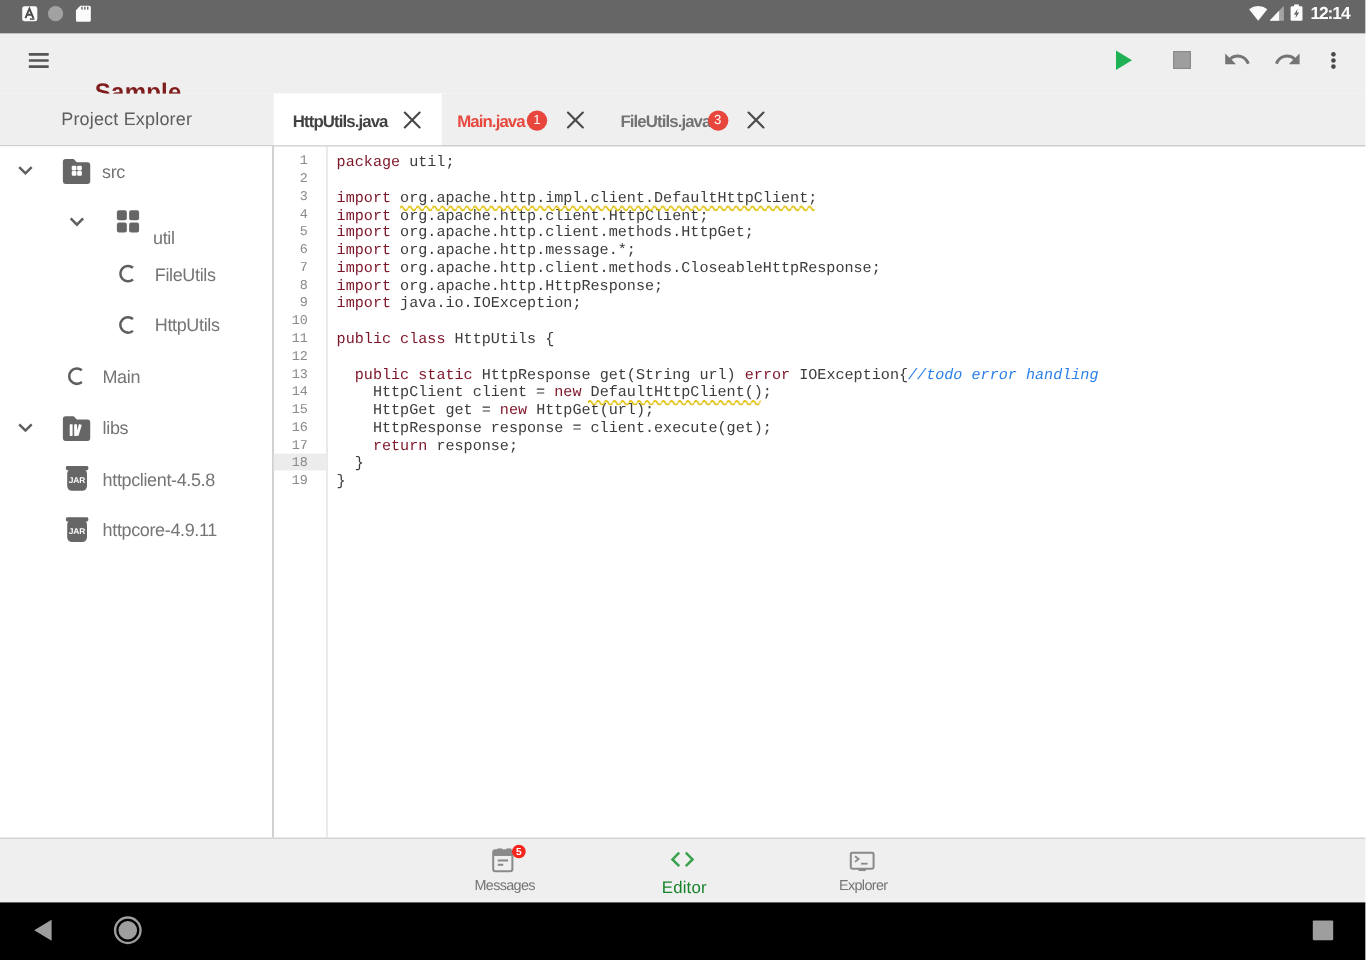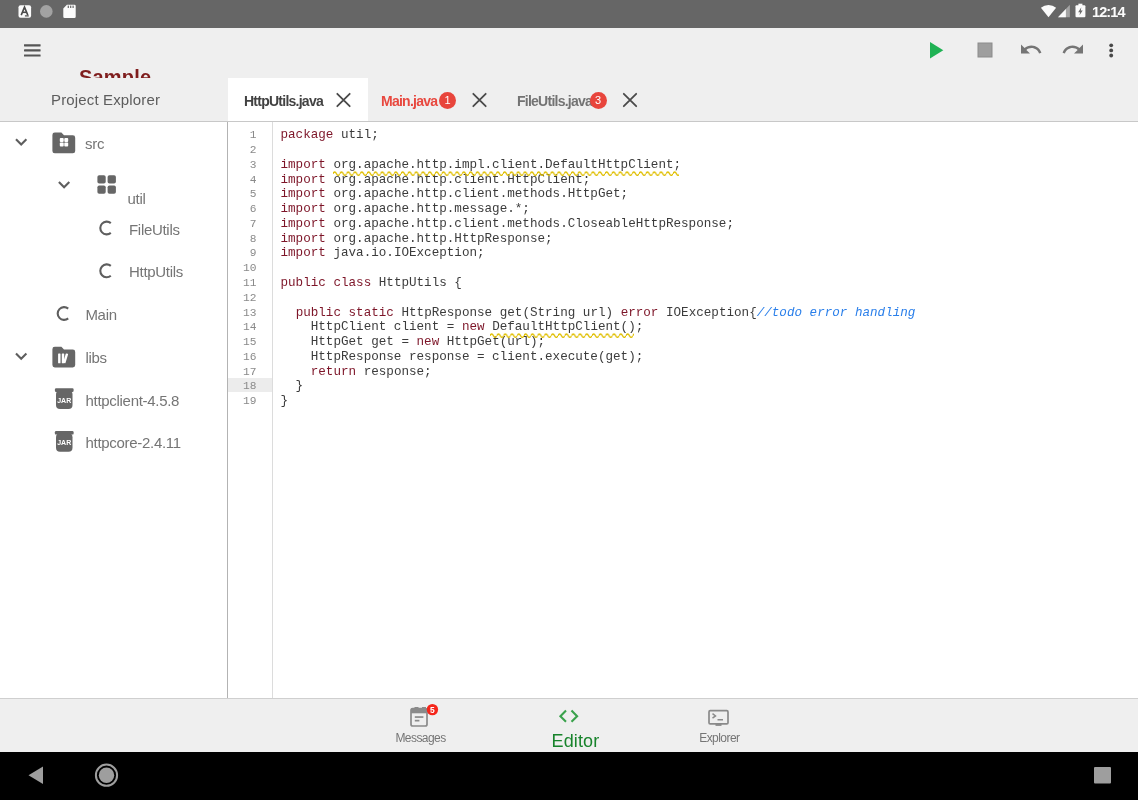--- a/index.html
+++ b/index.html
@@ -161,21 +161,21 @@
   }
 }</pre>
 
   <div class="abs treetext" style="left:85px;  top:135px;">src</div>
   <div class="abs treetext" style="left:127.5px; top:177.8px;margin-top:12px;">util</div>
   <div class="abs treetext" style="left:129px; top:220.5px;">FileUtils</div>
   <div class="abs treetext" style="left:129px; top:263.3px;">HttpUtils</div>
   <div class="abs treetext" style="left:85.4px; top:306px;">Main</div>
   <div class="abs treetext" style="left:85.5px; top:348.8px;">libs</div>
   <div class="abs treetext" style="left:85.5px; top:391.5px;">httpclient-4.5.8</div>
-  <div class="abs treetext" style="left:85.5px; top:434.3px;">httpcore-2.4.11</div>
+  <div class="abs treetext" style="left:85.5px; top:434.3px;">httpcore-4.9.11</div>
 
   <svg class="abs" style="left:0; top:122px;" width="227" height="440" viewBox="0 0 227 440">
 
     <path d="M16 17.2 L21.2 22.4 L26.4 17.2" fill="none" stroke="#5e5e5e" stroke-width="2.1"></path>
 
     <path d="M52.4 13 a2.4 2.4 0 0 1 2.4 -2.4 h6.6 l2.6 2.7 h8.8 a2.4 2.4 0 0 1 2.4 2.4 v13.2 a2.4 2.4 0 0 1 -2.4 2.4 h-18 a2.4 2.4 0 0 1 -2.4 -2.4 z" fill="#666"></path>
     <g fill="#fff">
       <rect x="59.8" y="16.1" width="3.9" height="3.9" rx="0.9"></rect>
       <rect x="64.3" y="16.1" width="3.9" height="3.9" rx="0.9"></rect>
       <rect x="59.8" y="20.6" width="3.9" height="3.9" rx="0.9"></rect>
@@ -226,21 +226,21 @@
     </pattern>
       </defs>
     <rect width="346" height="7" fill="url(#wv)"></rect>
   </svg>
   <svg class="abs" style="left:490px; top:330.5px;" width="144" height="7" viewBox="0 0 144 7">
     <rect width="144" height="7" fill="url(#wv)"></rect>
   </svg>
 
   <div class="abs" id="bottomnav"></div>
   <div class="abs navlabel" style="left:395.4px;">Messages</div>
-  <div class="abs navlabel" style="left:551.5px; color:#17832b; font-size:18px; letter-spacing:0.15px;">Editor</div>
+  <div class="abs navlabel" style="left:551.5px; color:#17832b; font-size:14px; letter-spacing:0.15px;">Editor</div>
   <div class="abs navlabel" style="left:699.2px;">Explorer</div>
 
   <svg class="abs" style="left:405px; top:701px;" width="36" height="28" viewBox="0 0 36 28">
     <rect x="9.5" y="6" width="4" height="4" fill="#8a8a8a"></rect>
     <rect x="17" y="6" width="4" height="4" fill="#8a8a8a"></rect>
     <rect x="6" y="7.5" width="16" height="17.5" rx="1.8" fill="none" stroke="#8a8a8a" stroke-width="1.7"></rect>
     <rect x="6" y="7.5" width="16" height="4.8" fill="#8a8a8a"></rect>
     <rect x="9.8" y="15.2" width="8.6" height="1.7" fill="#8a8a8a"></rect>
     <rect x="9.8" y="18.8" width="4.6" height="1.7" fill="#8a8a8a"></rect>
     <circle cx="27.4" cy="8.6" r="5.7" fill="#f5261b"></circle>

